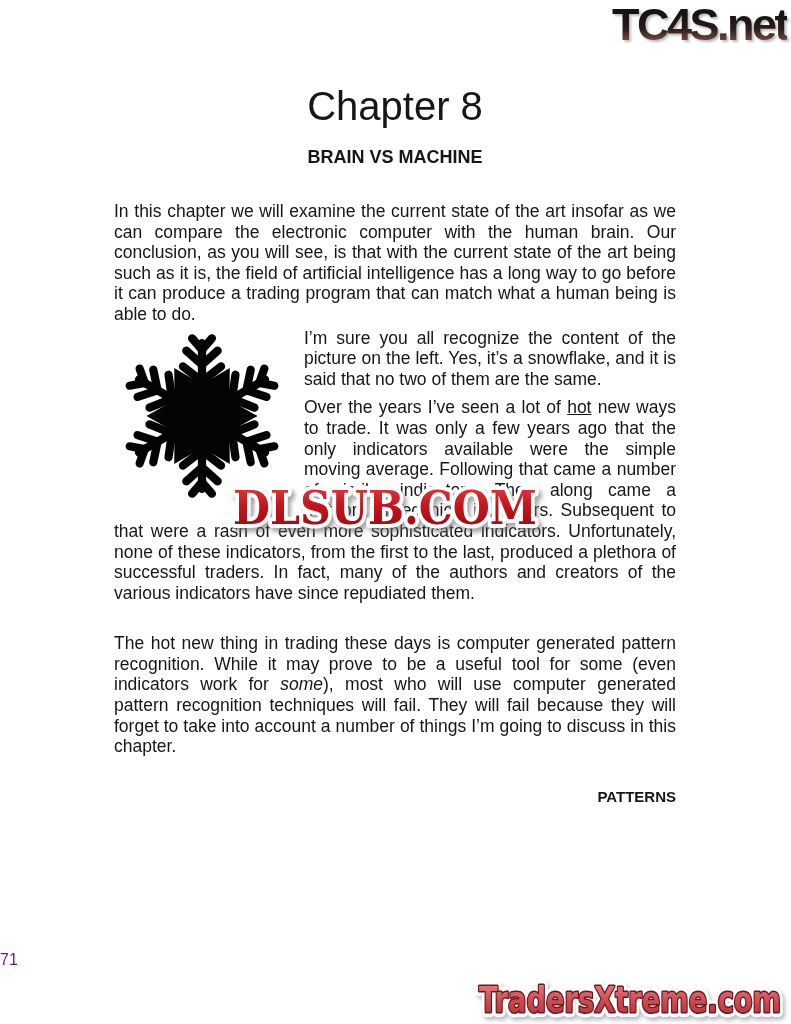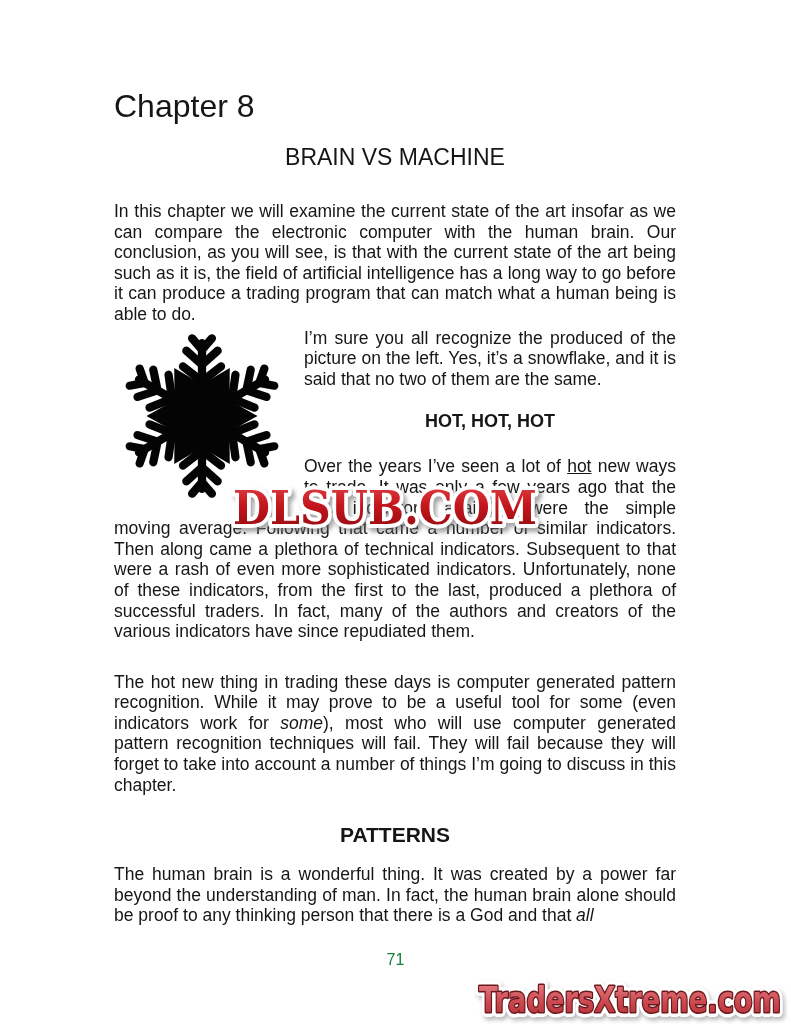--- a/index.html
+++ b/index.html
@@ -18,54 +18,55 @@
     -webkit-background-clip:text; background-clip:text;
     -webkit-text-fill-color:transparent; color:transparent;
     filter:drop-shadow(2px 2px 1px rgba(165,165,165,0.75));
   }
 
   
   .content {
     position:absolute; left:114px; top:88px; width:562px;
     font-size:17.5px; line-height:20.6px; text-align:justify;
   }
-  .chapter-title  { font-size:32px; line-height:36px; font-weight:400; margin:0 0 21px; }
-  .chapter-subtitle { font-size:23px; line-height:24px; font-weight:400; text-align:center; margin:0 0 32px; }
+  .chapter-title  { font-size:40px; line-height:36px; font-weight:400; text-align:center; margin:0 0 21px; }
+  .chapter-subtitle { font-size:18px; line-height:24px; font-weight:700; text-align:center; margin:0 0 32px; }
   .content p { margin:16px 0 21px; }
   .content p.tight { margin:0 0 3px; }
   .content p.after-gap { margin:8px 0 30px; }
   .inline-heading  { font-weight:700; font-size:18px; line-height:21px; text-align:center; margin:22px 0 24px; }
-  .section-heading { font-weight:700; font-size:21px; line-height:21px; text-align:center; margin:29px 0 19px; }
+  .section-heading { font-weight:700; font-size:15px; line-height:21px; text-align:right; margin:29px 0 19px; }
 
   
   .snowflake-box { float:left; width:172px; height:172px; margin:2px 16px 6px 2px; }
   .snowflake-box svg { display:block; width:172px; height:172px; }
 
   
   .page-number {
     position:absolute; top:951px; left:0; width:791px;
-    text-align:center; font-size:16px; color:#15803d;
+    text-align:left; font-size:16px; color:#701a75;
   }
 
   
   .dlsub-watermark {
     position:absolute; left:226px; top:477px; z-index:5;
     filter:drop-shadow(3px 4px 2px rgba(110,110,110,0.6));
   }
   
   .tx-logo {
     position:absolute; right:1px; top:976px; z-index:5;
     filter:drop-shadow(2px 3px 2px rgba(130,130,130,0.55));
   }
 </style>
 </head>
 <body>
 
 <div class="page">
 
+  <div class="tc4s-logo">TC4S.net</div>
 
   <div class="content">
     <div class="chapter-title">Chapter 8</div>
     <div class="chapter-subtitle">BRAIN VS MACHINE</div>
 
     <p class="tight"><span>In this chapter we will examine the current state of the art insofar as we can compare the electronic computer with the human brain.  Our conclusion, as you will see, is that with the current state of the art being such as it is, the field of artificial intelligence has a long way to go before it can produce a trading program that can match what a human being is able to do.</span></p>
 
     <div>
       <span class="snowflake-box">
         <svg viewBox="-104 -104 208 208" aria-hidden="true">
@@ -91,30 +92,28 @@
             <use href="#petal" transform="rotate(30)"></use>
             <use href="#petal" transform="rotate(90)"></use>
             <use href="#petal" transform="rotate(150)"></use>
             <use href="#petal" transform="rotate(210)"></use>
             <use href="#petal" transform="rotate(270)"></use>
             <use href="#petal" transform="rotate(330)"></use>
           </g>
         </svg>
       </span>
 
-      <p class="tight"><span>I’m sure you all recognize the produced of the picture on the left. Yes, it’s a snowflake, and it is said that no two of them are the same.</span></p>
-      <div class="inline-heading">HOT, HOT, HOT</div>
+      <p class="tight"><span>I’m sure you all recognize the content of the picture on the left. Yes, it’s a snowflake, and it is said that no two of them are the same.</span></p>
       <p class="after-gap"><span>Over the years I’ve seen a lot of </span><span style="text-decoration: underline;">hot</span><span> new ways to trade.  It was only a few years ago that the only indicators available were the simple moving average.  Following that came a number of similar indicators. Then along came a plethora of technical indicators. Subsequent to that were a rash of even more sophisticated indicators. Unfortunately, none of these indicators, from the first to the last, produced a plethora of successful traders.  In fact, many of the authors and creators of the various indicators have since repudiated them.</span></p>
     </div>
 
     <p><span>The hot new thing in trading these days is computer generated pattern recognition.  While it may prove to be a useful tool for some (even indicators work for </span><span style="font-style: italic;">some</span><span>), most who will use computer generated pattern recognition techniques will fail. They will fail because they will forget to take into account a number of things I’m going to discuss in this chapter.</span></p>
 
     <div class="section-heading">PATTERNS</div>
 
-    <p><span>The human brain is a wonderful thing.  It was created by a power far beyond the understanding of man.  In fact, the human brain alone should be proof to any thinking person that there is a God and that </span><span style="font-style: italic;">all</span></p>
   </div>
 
   <div class="page-number">71</div>
 
   <div class="dlsub-watermark">
     <svg width="318" height="62" viewBox="0 0 318 62">
       <defs>
         <linearGradient id="wmred" x1="0" y1="0" x2="0" y2="1">
           <stop offset="0" stop-color="#e4444a"></stop>
           <stop offset="0.45" stop-color="#c4161c"></stop>

